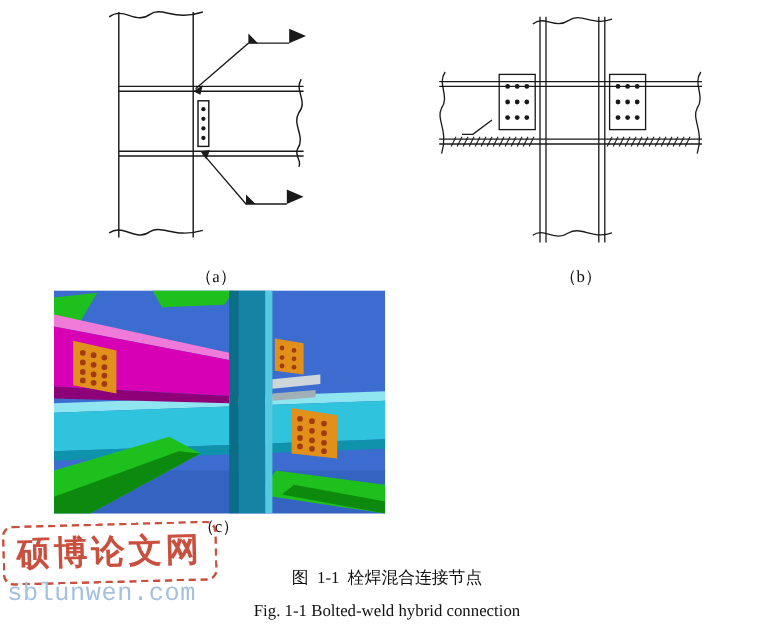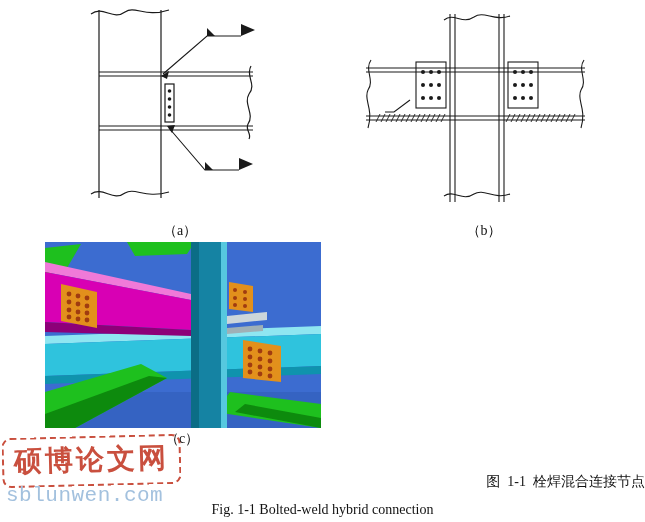--- a/index.html
+++ b/index.html
@@ -19,21 +19,21 @@
     position:absolute; left:2px; top:436px; transform:rotate(-1.5deg);
     border:2px dashed #c5412e; border-radius:9px; padding:3px 10px 5px 10px;
     color:#c5412e; font-weight:bold; font-size:28px; letter-spacing:3px;
     font-family:"Liberation Serif","DejaVu Serif",serif; opacity:.92;
   }
   .site-url {
     position:absolute; left:6px; top:484px; font-size:21px; color:#a3c1de;
     font-family:Liberation Mono, monospace; letter-spacing:.5px;
   }
   .caption-zh {
-    position:absolute; left:0; top:473px; width:645px; text-align:right;
+    position:absolute; left:0; top:473px; width:645px; text-align:center;
     font-size:14px; color:#111; white-space:pre;
   }
   .caption-en {
     position:absolute; left:0; top:502px; width:645px; text-align:center;
     font-size:14px; color:#111;
   }
 </style>
 </head>
 <body>
 

